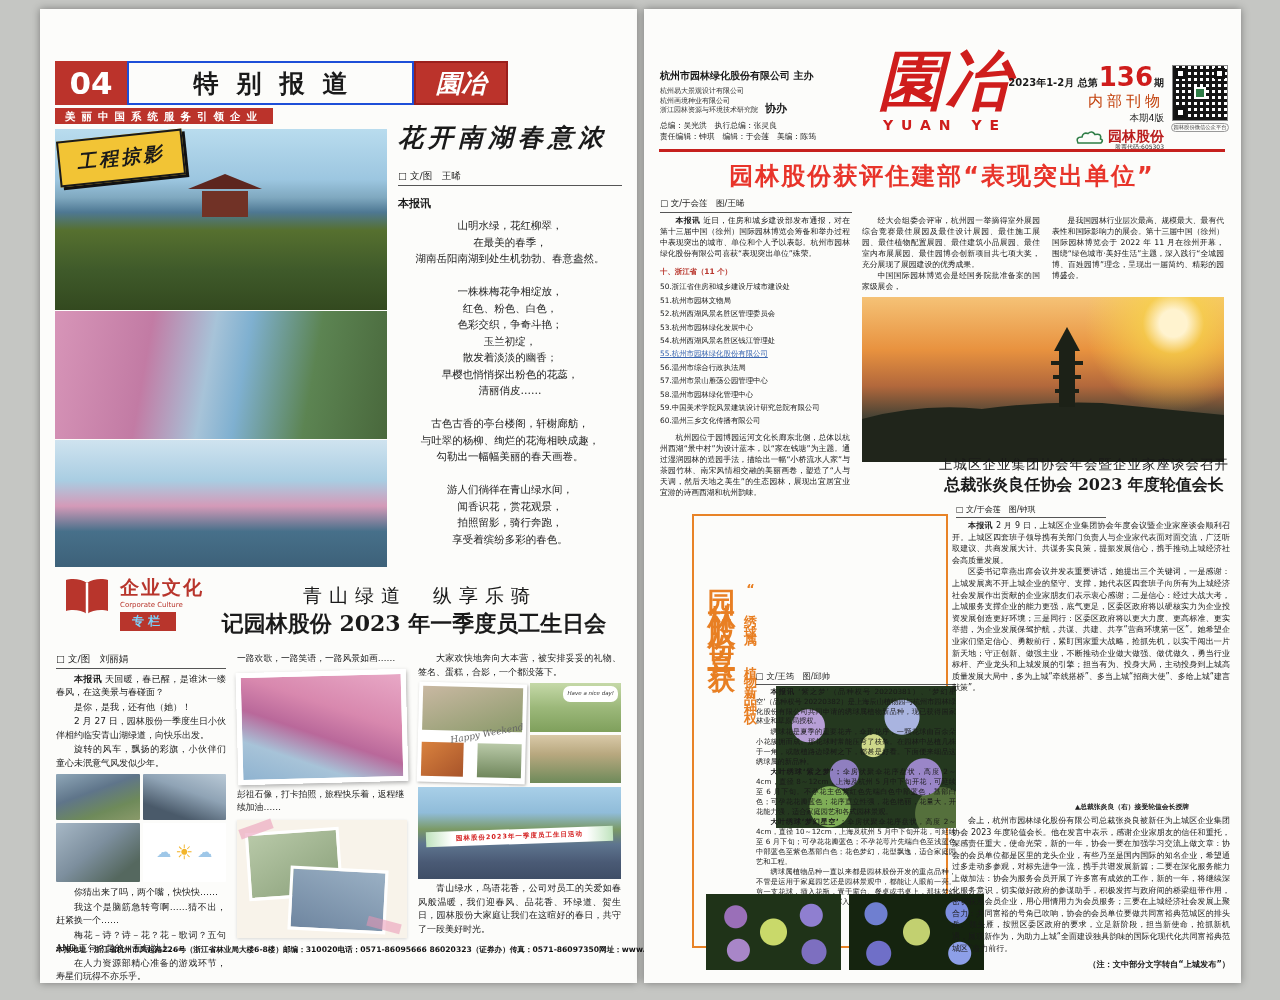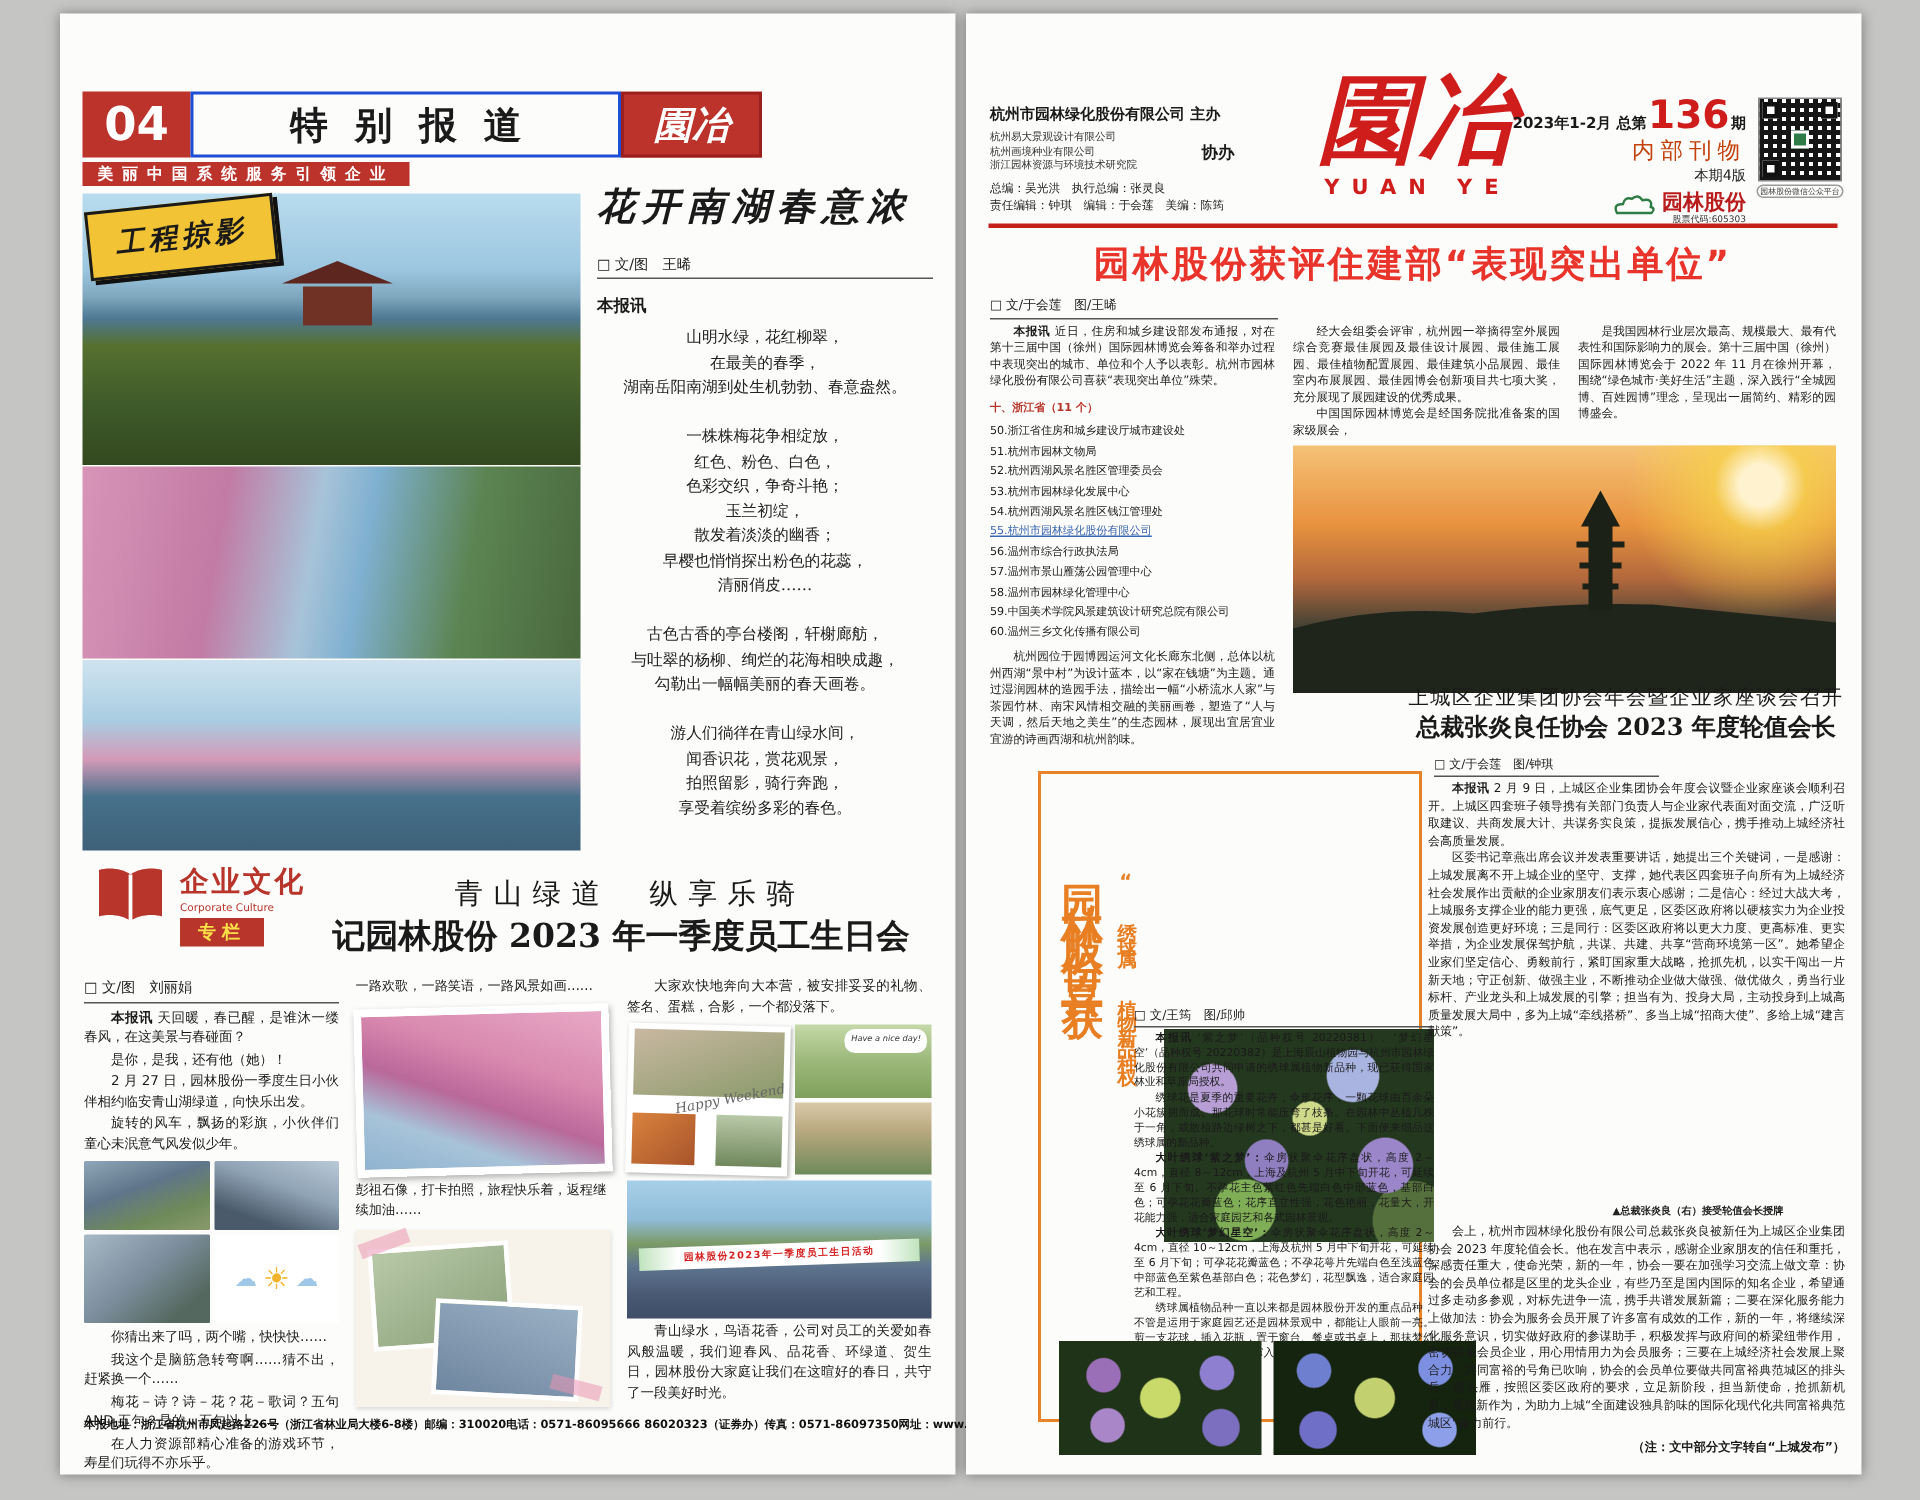--- a/index.html
+++ b/index.html
@@ -44,21 +44,21 @@
   .fl-title{font-size:25px;font-weight:bold;font-style:italic;letter-spacing:5px;white-space:nowrap;}
   .fl-by{margin-top:16px;}
   .fl-lead{margin-top:10px;font-size:11px;font-weight:bold;}
   .poem{margin-top:6px;text-align:center;font-size:10.5px;line-height:16.5px;color:#222;}
   .pl{min-height:16.5px;white-space:nowrap;}
 
   
   .cc-logo{left:22px;top:566px;width:160px;display:flex;gap:8px;}
   .cc-txt .t1{color:#b8352c;font-weight:bold;font-size:19px;letter-spacing:2px;}
   .cc-txt .t2{color:#b8352c;font-size:7px;}
-  .cc-txt .t3{display:inline-block;background:#b8352c;color:#fde047;font-size:12px;font-weight:bold;
+  .cc-txt .t3{display:inline-block;background:#b8352c;color:#7dd3fc;font-size:12px;font-weight:bold;
               padding:1px 12px;margin-top:3px;letter-spacing:4px;}
   .bd-kicker{left:185px;top:574px;width:390px;text-align:center;font-size:19px;letter-spacing:7px;}
   .bd-title{left:168px;top:600px;width:412px;text-align:center;font-size:22px;font-weight:bold;}
   .bd-cols{left:16px;top:643px;width:565px;display:flex;gap:11px;font-size:9px;line-height:13.5px;}
   .bd-c1{width:170px;} .bd-c2{width:170px;} .bd-c3{width:203px;}
   .bd-cols .para{margin:0 0 1px;}
   .bike{margin:4px 0;display:grid;grid-template-columns:1fr 1fr;gap:3px;height:108px;}
   .bike>div{border-radius:1px;}
   .bk1{background:linear-gradient(160deg,#8fa7b8,#5f758a 40%,#6e8a5a 72%,#8a9a6a);}
   .bk2{background:linear-gradient(200deg,#b9c9d6,#8fa3b5 40%,#4a5a6a 78%);}
@@ -84,21 +84,21 @@
   .group{margin:3px 0;height:92px;background:linear-gradient(180deg,#a8cfe8 0%,#90bcd9 28%,#7b9a66 46%,#5e758f 62%,#4a5a75 82%,#3f4e66 100%);position:relative;}
   .gbanner{position:absolute;left:4%;right:4%;top:46%;height:15px;background:linear-gradient(90deg,#bfe3bd,#ffffff 14%,#ffffff 86%,#bfe3bd);
            transform:rotate(-2deg);display:flex;align-items:center;justify-content:center;
            font-size:6.5px;font-weight:bold;color:#d42020;letter-spacing:1px;white-space:nowrap;}
   .lp-footer{left:16px;top:936px;width:565px;display:flex;justify-content:space-between;
              font-size:7.6px;font-weight:bold;white-space:nowrap;color:#111;}
 
   
   .mh-left{left:16px;top:60px;width:192px;}
   .mh-org{font-size:10px;font-weight:bold;}
-  .mh-corow{display:flex;align-items:center;margin-top:4px;gap:36px;}
+  .mh-corow{display:flex;align-items:flex-end;margin-top:4px;}
   .mh-cos{font-size:7px;line-height:9.5px;color:#333;}
   .mh-colabel{font-size:11px;font-weight:bold;margin-left:7px;}
   .mh-eds{font-size:7.8px;line-height:11px;margin-top:4px;color:#222;}
   .mh-brand{left:208px;top:36px;width:186px;text-align:center;}
   .brandzi{font-size:64px;line-height:72px;font-weight:bold;font-style:italic;color:#cf1d1c;letter-spacing:2px;}
   .pinyin{margin-top:0;color:#cf1d1c;font-weight:bold;font-size:14px;letter-spacing:8px;}
   .mh-right{right:12px;top:56px;display:flex;gap:7px;}
   .mh-info{text-align:right;}
   .issue{white-space:nowrap;font-weight:bold;font-size:10px;display:flex;align-items:baseline;justify-content:flex-end;}
   .issue .no{color:#cf1d1c;font-size:26px;line-height:24px;margin:0 1px;}

